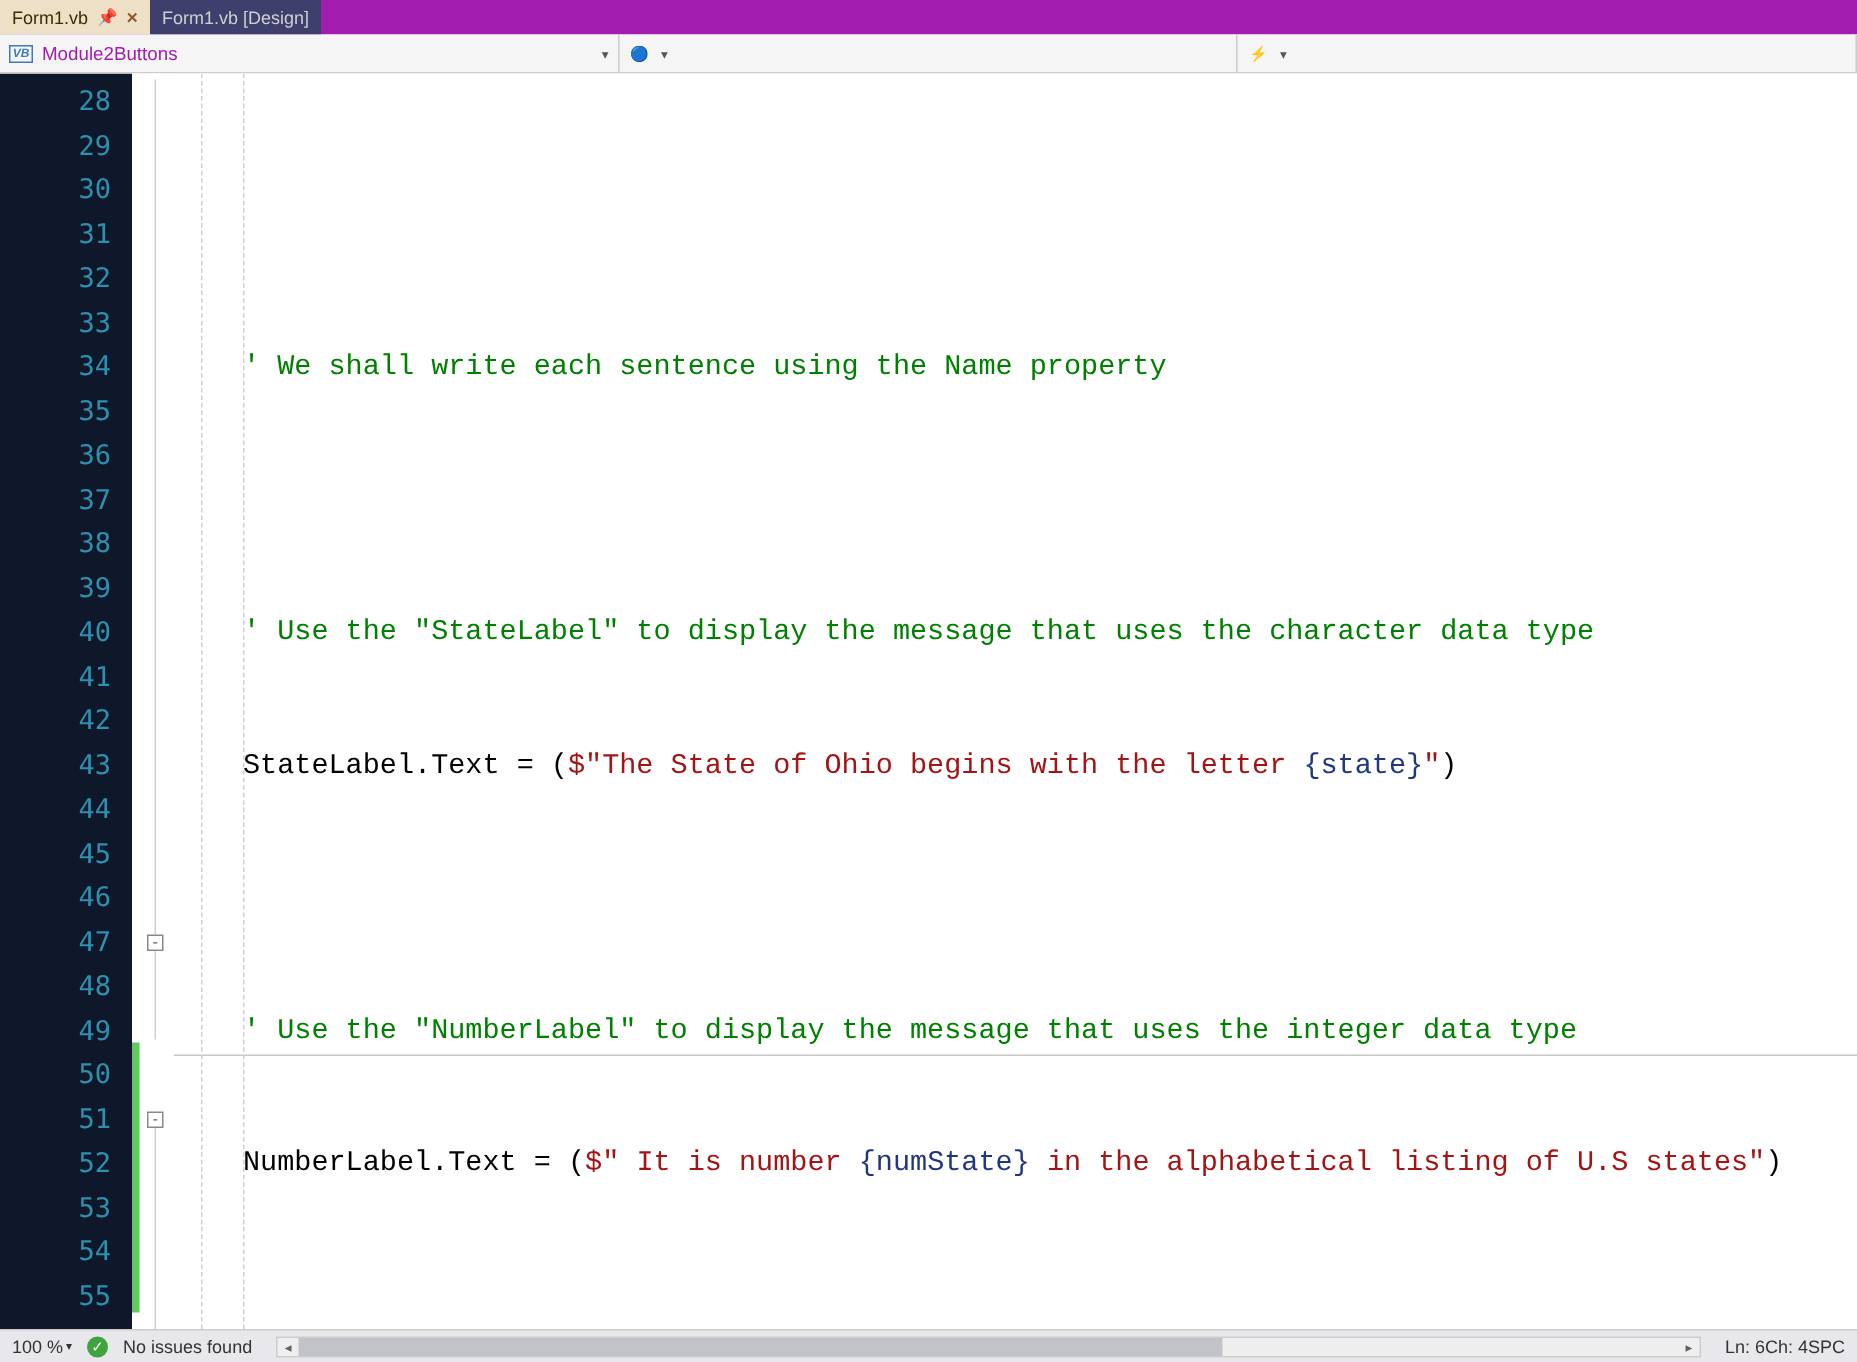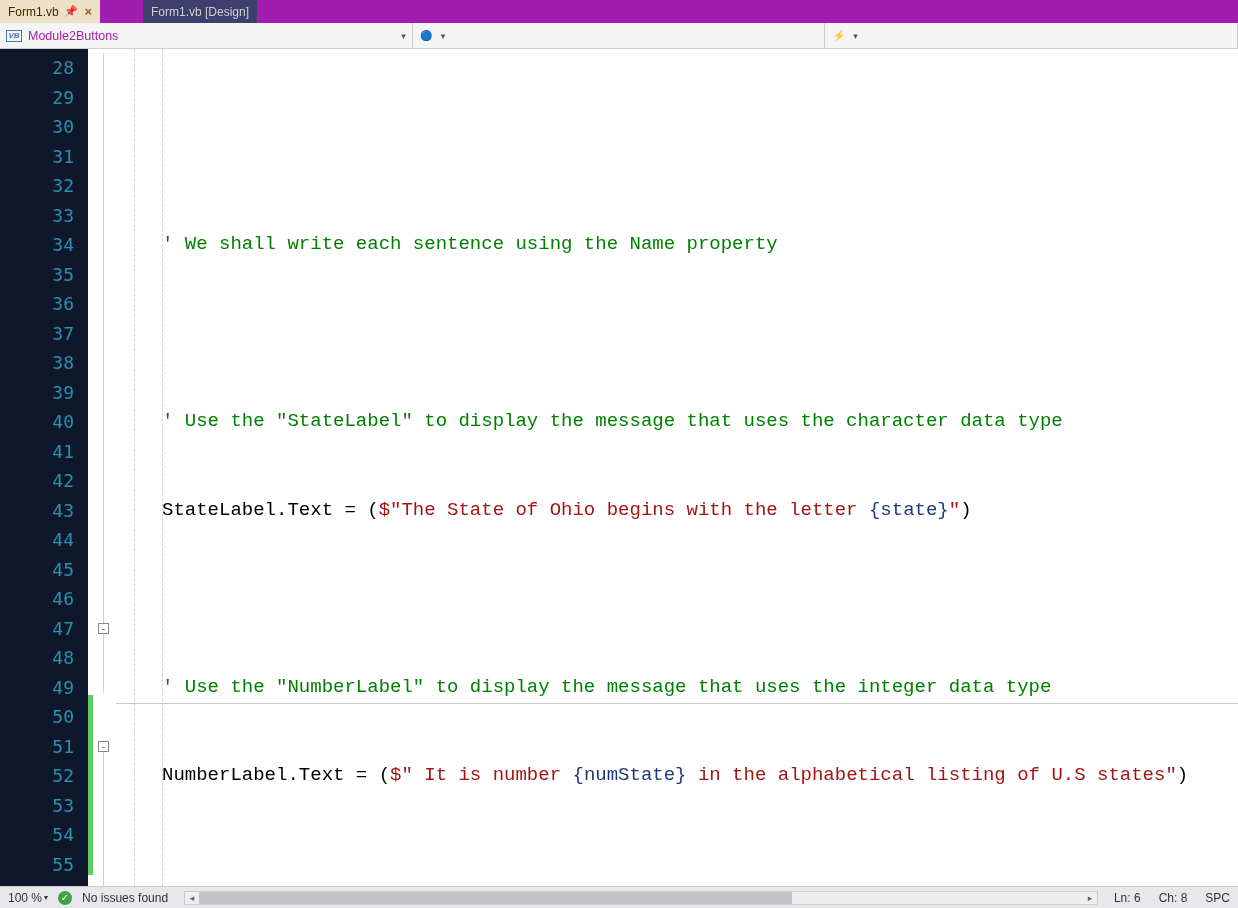--- a/index.html
+++ b/index.html
@@ -4,21 +4,21 @@
 <style>
 * { box-sizing: border-box; margin: 0; padding: 0; }
 body { font-family: 'Segoe UI', Tahoma, sans-serif; font-size: 13px; width: 1238px; height: 908px; overflow: hidden; background: #fff; display: flex; flex-direction: column; }
 
 
 .tab-strip { background: #a21caf; height: 23px; display: flex; align-items: stretch; }
 .tab { display: flex; align-items: center; padding: 0 8px; font-size: 12px; color: #d0d0d0; cursor: pointer; gap: 6px; }
 .tab.active { background: #eee0c6; color: #3a2d00; }
 .tab .pin { color: #7b6b2f; font-size: 11px; }
 .tab .close { color: #945a29; font-size: 13px; font-weight: bold; }
-.tab.inactive { background: #3f3f6e; margin-left: 43px; }
+.tab.inactive { background: #3f3f6e; }
 
 
 .navbar { height: 26px; background: #f5f5f5; border-bottom: 1px solid #ccc; display: flex; align-items: stretch; }
 .nav-combo { display: flex; align-items: center; border-right: 1px solid #ccc; padding: 0 6px; flex: 1; min-width: 0; position: relative; }
 .nav-combo .icon { width: 16px; height: 16px; margin-right: 6px; display: inline-flex; align-items: center; justify-content: center; font-size: 10px; }
 .nav-combo .label { flex: 1; font-size: 12.5px; color: #a21caf; white-space: nowrap; }
 .nav-combo .chev { color: #555; font-size: 9px; }
 .nav-combo .bold { font-weight: bold; }
 .vb-badge { border: 1px solid #417abc; color: #417abc; font-size: 8px; font-weight: bold; padding: 0 1px; line-height: 10px; font-style: italic; }
 .lightning { color: #b98600; font-size: 14px; }
@@ -41,21 +41,21 @@
 .c-var { color: #1f377f; }
 .hr-line { position: absolute; left: 0; right: 0; height: 1px; background: #c8c8c8; }
 
 
 .statusbar { height: 22px; background: #e8e8ec; border-top: 1px solid #ccc; display: flex; align-items: center; font-size: 12px; color: #333; padding: 0 8px; gap: 10px; }
 .statusbar .zoom { display: flex; align-items: center; gap: 2px; }
 .ok-icon { width: 14px; height: 14px; border-radius: 50%; background: #3fa33f; color: #fff; display: inline-flex; align-items: center; justify-content: center; font-size: 10px; }
 .hscroll { flex: 1; height: 14px; background: #eee; border: 1px solid #ccc; position: relative; margin: 0 6px; }
 .hscroll .thumb { position: absolute; top: 0; bottom: 0; background: #c2c3c9; }
 .hscroll .arrow { position: absolute; top: 0; bottom: 0; width: 14px; color: #606060; font-size: 9px; display: flex; align-items: center; justify-content: center; }
-.sb-right { display: flex; gap: 18px; }
+.sb-right { display: flex; }
 </style>
 </head>
 <body>
 
 <div class="tab-strip">
   <div class="tab active">
     <span>Form1.vb</span>
     <span class="pin">📌</span>
     <span class="close">×</span>
   </div>
@@ -165,16 +165,16 @@
   </span>
   <span class="ok-icon">✓</span>
   <span>No issues found</span>
   <div class="hscroll">
     <div class="arrow" style="left:0">◂</div>
     <div class="thumb" style="left:14px;width:65%"></div>
     <div class="arrow" style="right:0">▸</div>
   </div>
   <div class="sb-right">
     <span>Ln: 6</span>
-    <span>Ch: 8</span>
+    <span>Ch: 4</span>
     <span>SPC</span>
   </div>
 </div>
 
 </body></html>

